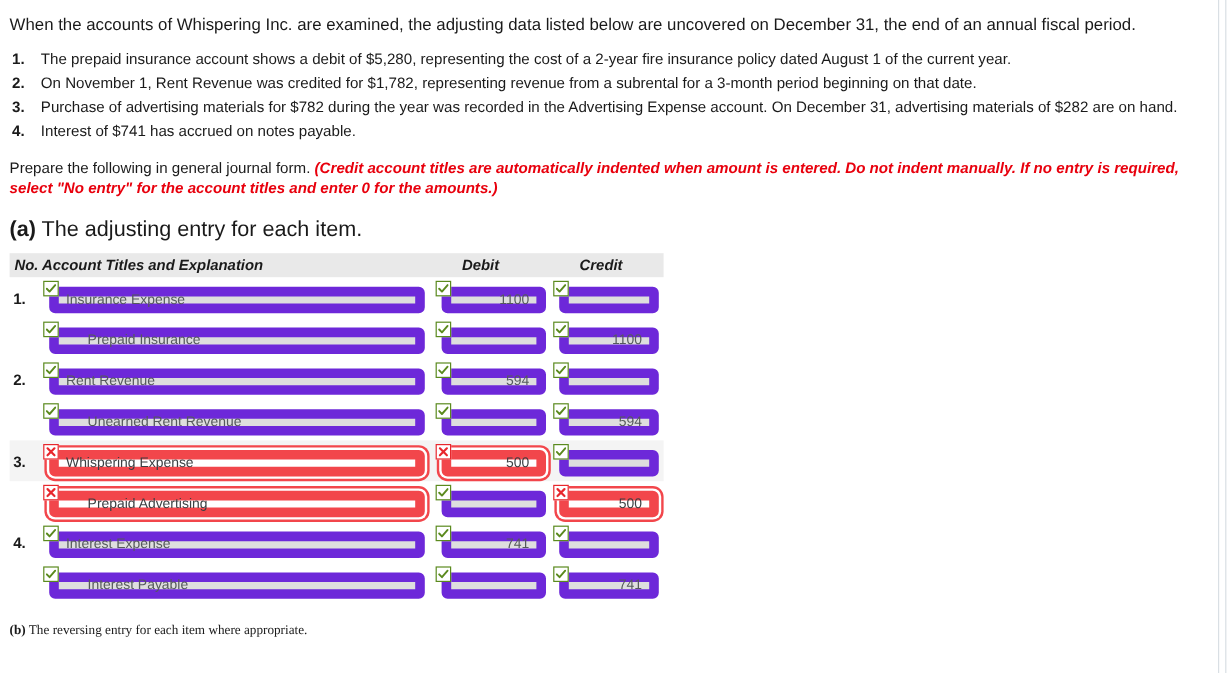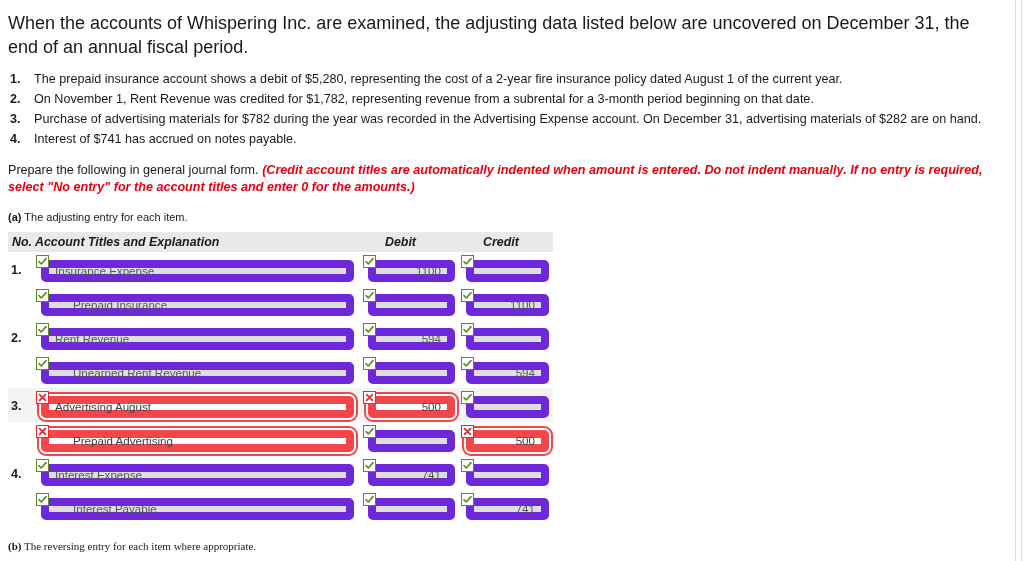--- a/index.html
+++ b/index.html
@@ -29,21 +29,21 @@
   }
   .right-rule2 {
     position: absolute;
     top: 0; left: 1021px;
     width: 1px; height: 561px;
     background: #d9dfe4;
   }
 
   
   .intro {
-    font-size: 18px;
+    font-size: 14px;
     line-height: 1.35;
     margin: 3px 16px 11px 2px;
   }
 
   
   ol.facts {
     list-style: none;
     margin: 0 0 0 2px;
     padding: 0;
   }
@@ -70,21 +70,21 @@
     max-width: 1000px;
   }
   .prepare .redital {
     color: #e8000d;
     font-weight: bold;
     font-style: italic;
   }
 
   .part-a {
     margin: 15px 0 9px 2px;
-    font-size: 11px;
+    font-size: 18px;
   }
   .part-a b { font-weight: bold; }
 
   .part-b {
     margin: 16px 0 0 2px;
     font-size: 11px;
     font-family: Liberation Serif, serif;
   }
   .part-b b { font-weight: bold; }
 
@@ -310,21 +310,21 @@
             <span class="badge">
               <svg width="9" height="9" viewBox="0 0 9 9">
                 <path d="M1 4.6 L3.3 7 L8 1.6" fill="none" stroke="#5b8a1e" stroke-width="1.6" stroke-linecap="round" stroke-linejoin="round"></path>
               </svg>
             </span>
           </div>
         </div>
         <div class="jrow stripe">
           <span class="rownum">3.</span>
           <div class="fld acct error">
-            <div class="box">Advertising August</div>
+            <div class="box">Whispering Expense</div>
             <span class="badge">
               <svg width="9" height="9" viewBox="0 0 9 9">
                 <path d="M1.6 1.6 L7.4 7.4 M7.4 1.6 L1.6 7.4" fill="none" stroke="#e8272d" stroke-width="1.8" stroke-linecap="round"></path>
               </svg>
             </span>
           </div>
           <div class="fld debit error">
             <div class="box amount">500</div>
             <span class="badge">
               <svg width="9" height="9" viewBox="0 0 9 9">

